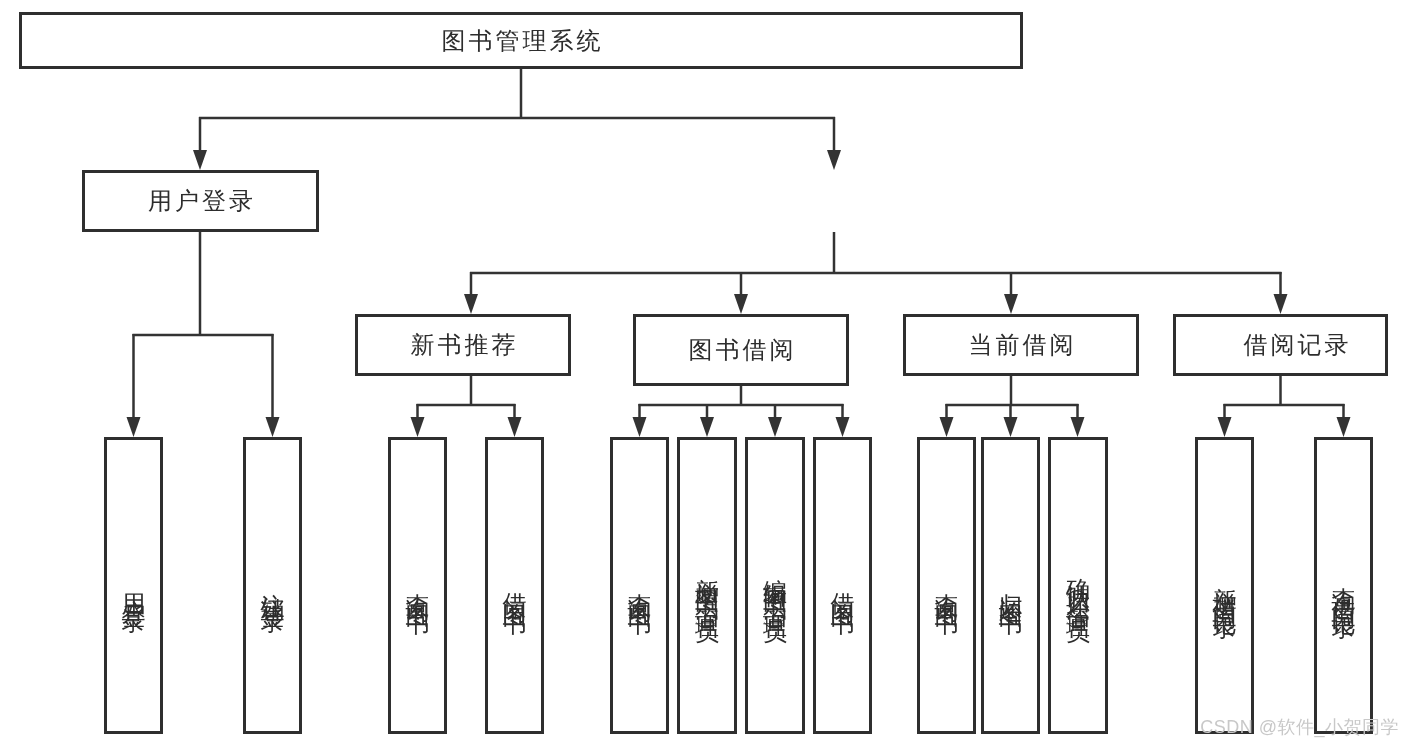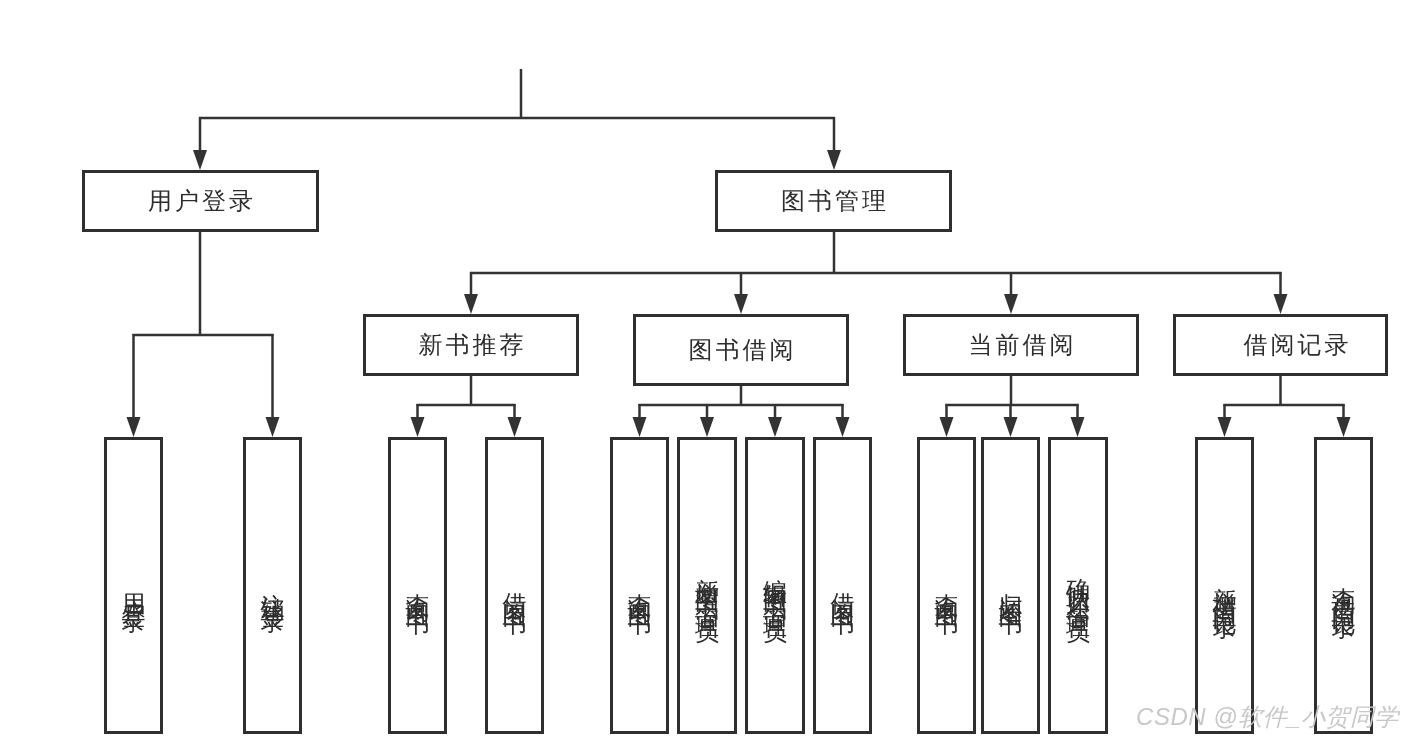--- a/index.html
+++ b/index.html
@@ -38,26 +38,25 @@
     writing-mode: vertical-rl;
     text-orientation: mixed;
     font-size: 24px;
     letter-spacing: 6px;
     line-height: 1;
     white-space: nowrap;
   }
   .watermark {
     position: absolute;
     right: 6px;
-    bottom: 14px;
-    font-size: 24px;
+    bottom: 8px;
+    font-size: 18px;
     color: #c8c8c8;
     letter-spacing: 0.5px;
     white-space: nowrap;
-    font-style: italic;
   }
 </style>
 </head>
 <body>
 
 <div class="canvas">
 
   <svg class="connectors" width="1405" height="747" viewBox="0 0 1405 747" aria-hidden="true">
 
     <line x1="521" y1="69" x2="521" y2="118"></line>
@@ -113,25 +112,25 @@
     <polygon points="1070.5,417 1084.5,417 1077.5,437"></polygon>
 
     <line x1="1280.5" y1="376" x2="1280.5" y2="406"></line>
     <line x1="1223.5" y1="405" x2="1344.5" y2="405"></line>
     <line x1="1224.5" y1="404" x2="1224.5" y2="421"></line>
     <polygon points="1217.5,417 1231.5,417 1224.5,437"></polygon>
     <line x1="1343.5" y1="404" x2="1343.5" y2="421"></line>
     <polygon points="1336.5,417 1350.5,417 1343.5,437"></polygon>
   </svg>
 
+  <div class="node hnode" style="left:19px; top:12px; width:1004px; height:57px;">图书管理系统</div>
 
   <div class="node hnode" style="left:82px; top:170px; width:237px; height:62px;">用户登录</div>
-  <div class="node hnode" style="left:715px; top:170px; width:237px; height:62px;">图书管理</div>
 
-  <div class="node hnode" style="left:363px; top:314px; width:216px; height:62px;">新书推荐</div>
+  <div class="node hnode" style="left:355px; top:314px; width:216px; height:62px;">新书推荐</div>
   <div class="node hnode" style="left:633px; top:314px; width:216px; height:72px;">图书借阅</div>
   <div class="node hnode" style="left:903px; top:314px; width:236px; height:62px;">当前借阅</div>
   <div class="node hnode" style="left:1173px; top:314px; width:215px; height:62px;padding-left:31px;">借阅记录</div>
 
   <div class="node vnode" style="left:104px; top:437px; width:59px; height:297px;">用户登录</div>
   <div class="node vnode" style="left:243px; top:437px; width:59px; height:297px;">注销登录</div>
 
   <div class="node vnode" style="left:388px; top:437px; width:59px; height:297px;">查询图书</div>
   <div class="node vnode" style="left:485px; top:437px; width:59px; height:297px;">借阅图书</div>
 

